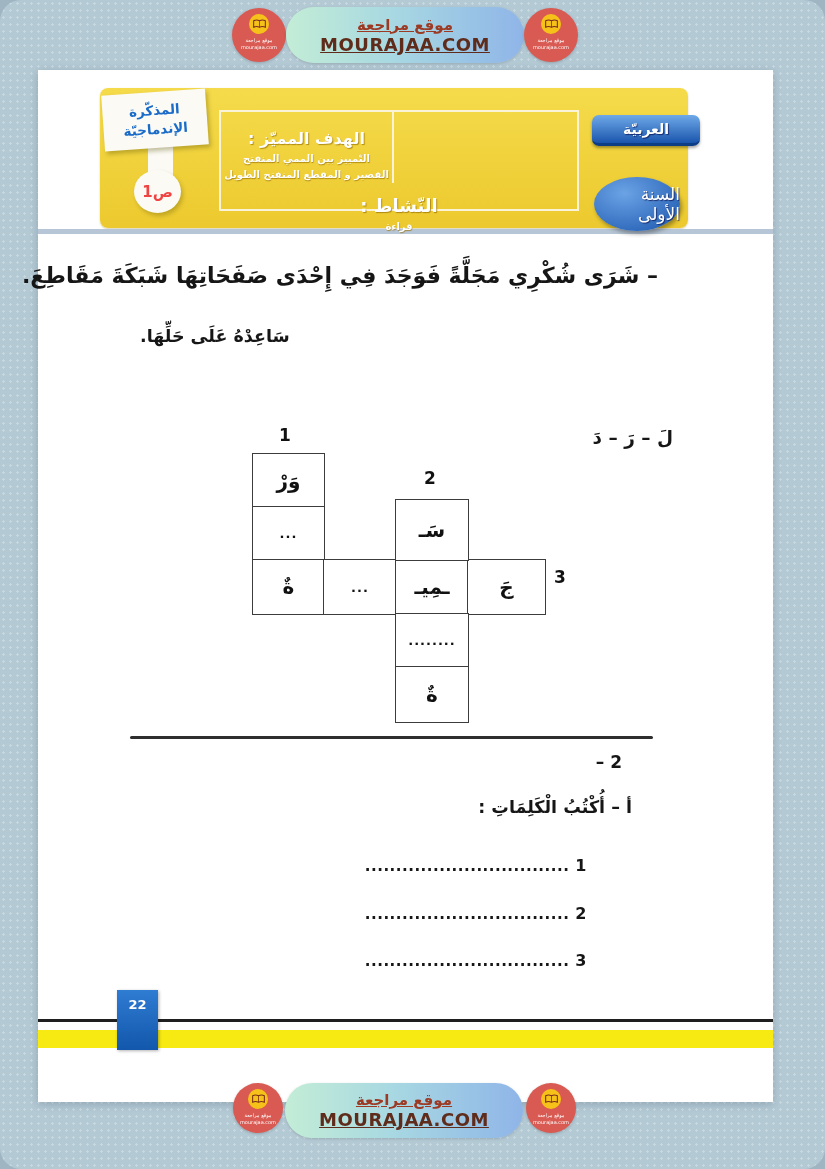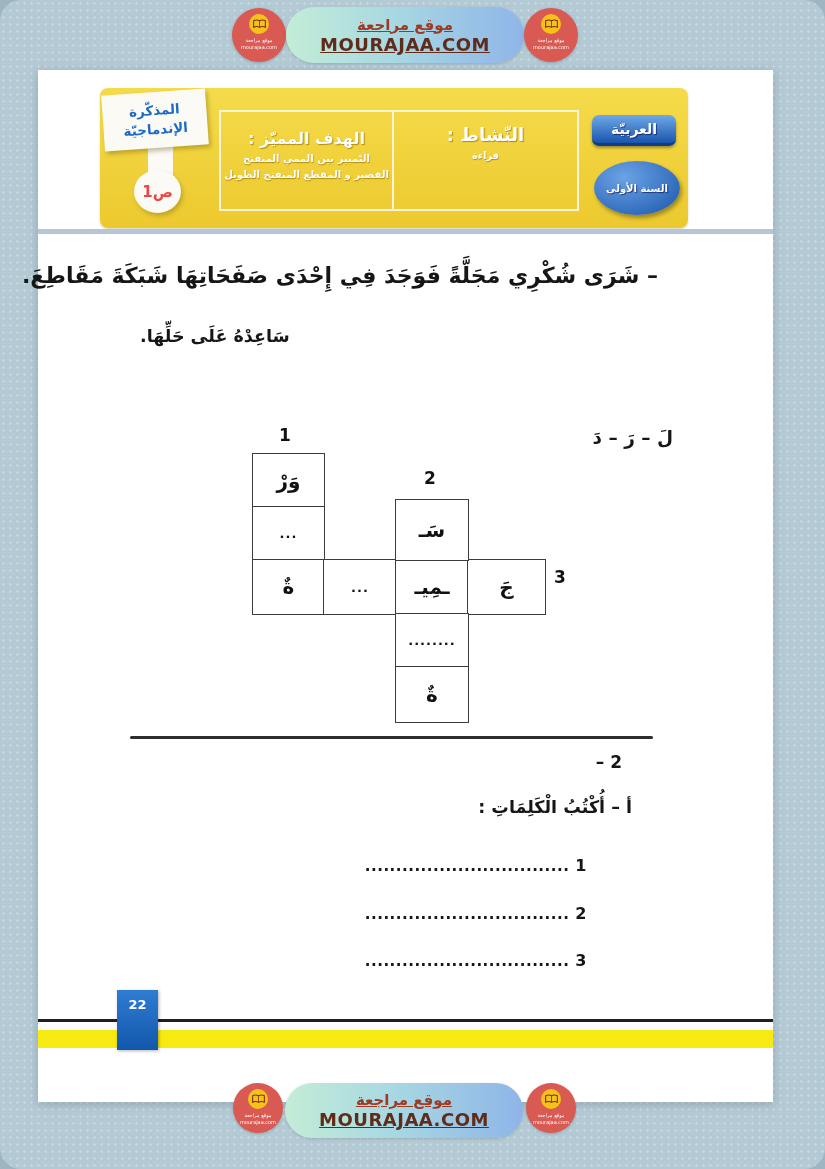--- a/index.html
+++ b/index.html
@@ -56,47 +56,47 @@
   .memo-stem { position:absolute; left:148px; top:144px; width:25px; height:34px; background:#fbfaf4; }
   .memo-pin {
     position:absolute; left:134px; top:170px; width:47px; height:43px; border-radius:50%;
     background:#fbfaf4; box-shadow:2px 3px 4px rgba(90,80,0,.3);
     display:flex; align-items:center; justify-content:center;
     color:#ef4444; font-weight:bold; font-size:15px; direction:rtl;
   }
 
   .obj-box {
     position:absolute; left:219px; top:110px; width:360px; height:101px;
-    border:2px solid #fbf3d8; display:flex; direction:ltr;
+    border:2px solid #fbf3d8; display:flex; direction:ltr;flex-direction:column;
   }
   .obj-goal { width:173px; border-right:2px solid #fbf3d8; text-align:center; padding-top:17px; }
   .obj-activity { flex:1; text-align:center; padding-top:12px; }
   .hdr-white-big {
     color:#ffffff; font-weight:bold; font-size:18px; direction:rtl;
     text-shadow:1px 1px 1px rgba(150,110,0,.7);
   }
   .hdr-white-mid {
     color:#ffffff; font-weight:bold; font-size:16px; direction:rtl;
     text-shadow:1px 1px 1px rgba(150,110,0,.7);
   }
   .hdr-white-small {
     color:#ffffff; font-weight:bold; font-size:10px; line-height:1.6; margin-top:3px;
     direction:rtl; text-shadow:.5px .5px 1px rgba(150,110,0,.7);
   }
   .subject-btn {
-    position:absolute; left:592px; top:115px; width:84px; height:31px; border-radius:7px;
+    position:absolute; left:592px; top:115px; width:108px; height:31px; border-radius:7px;
     background:linear-gradient(#6fa9e8, #1a55ad); border-bottom:3px solid #0d3d85;
     color:#fff; font-weight:bold; font-size:14px; direction:rtl;
     display:flex; align-items:center; justify-content:center;
     box-shadow:0 2px 3px rgba(0,0,0,.35); text-shadow:1px 1px 1px rgba(0,0,60,.6);
   }
   .year-btn {
-    position:absolute; left:594px; top:161px; width:86px; height:54px; border-radius:50%;
+    position:absolute; left:594px; top:177px; width:86px; height:54px; border-radius:50%;
     background:radial-gradient(ellipse at 35% 30%, #6ba3e5, #1a55ad);
-    color:#fff; font-weight:bold; font-size:10px; direction:rtl;
+    color:#fff; font-weight:normal; font-size:17px; direction:rtl;
     display:flex; align-items:center; justify-content:center;
     box-shadow:2px 3px 4px rgba(0,0,0,.35); text-shadow:1px 1px 1px rgba(0,0,60,.6);
   }
 
   
   .btxt { position:absolute; color:#161616; font-weight:bold; direction:rtl; white-space:nowrap; }
   .intro1 { right:167px; top:263px; font-size:22px; }
   .intro2 { left:140px; top:326px; font-size:17.5px; direction:rtl; }
   .task1 { right:172px; top:369px; font-size:17px; }
   .syllables { right:152px; top:427px; font-size:18.5px; }

